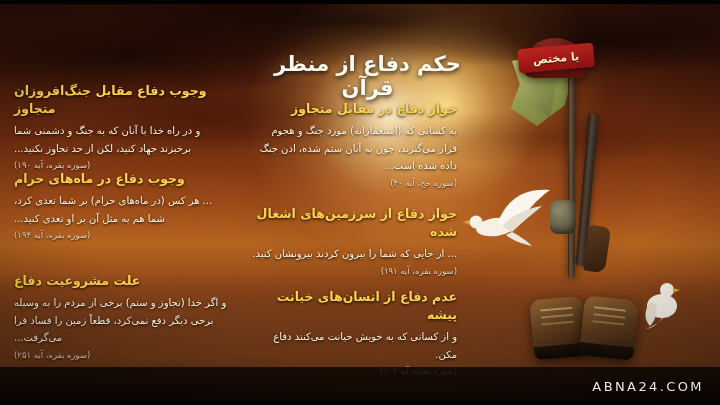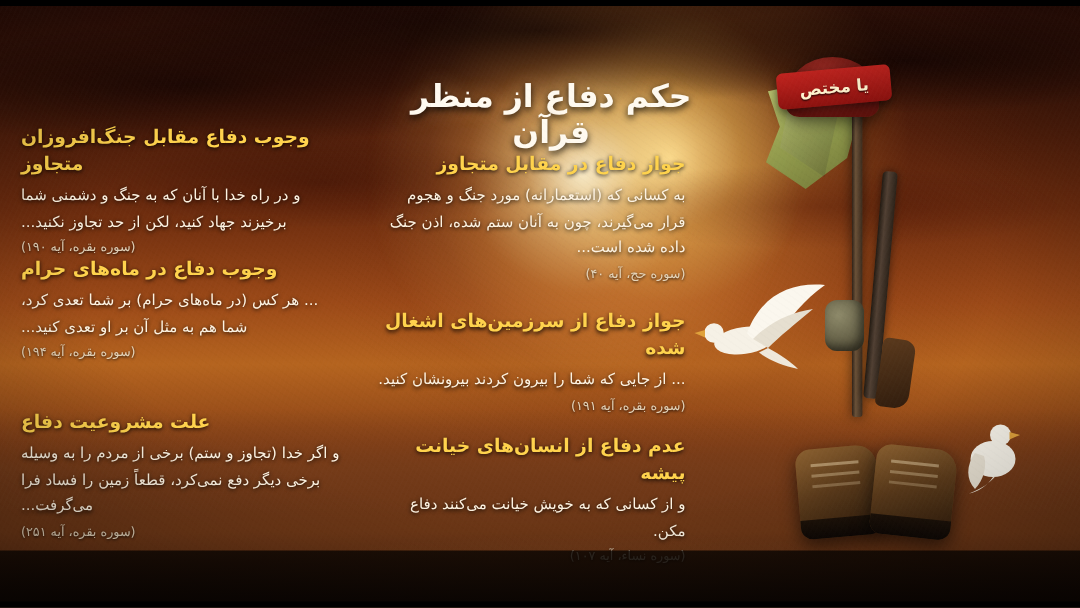--- a/index.html
+++ b/index.html
@@ -353,15 +353,16 @@
   <div class="block col-right r3">
     <div class="heading">عدم دفاع از انسان‌های خیانت پیشه</div>
     <div class="body">و از کسانی که به خویش خیانت می‌کنند دفاع مکن.</div>
     <div class="source">(سوره نساء، آیه ۱۰۷)</div>
   </div>
 
   <div class="bg-vignette"></div>
   <div class="bg-grain"></div>
 
   <div class="footer-bar"></div>
+  <div class="watermark">ABNA24.COM</div>
   <div class="edge-top"></div>
   <div class="edge-bottom"></div>
 </div>
 
 </body></html>

